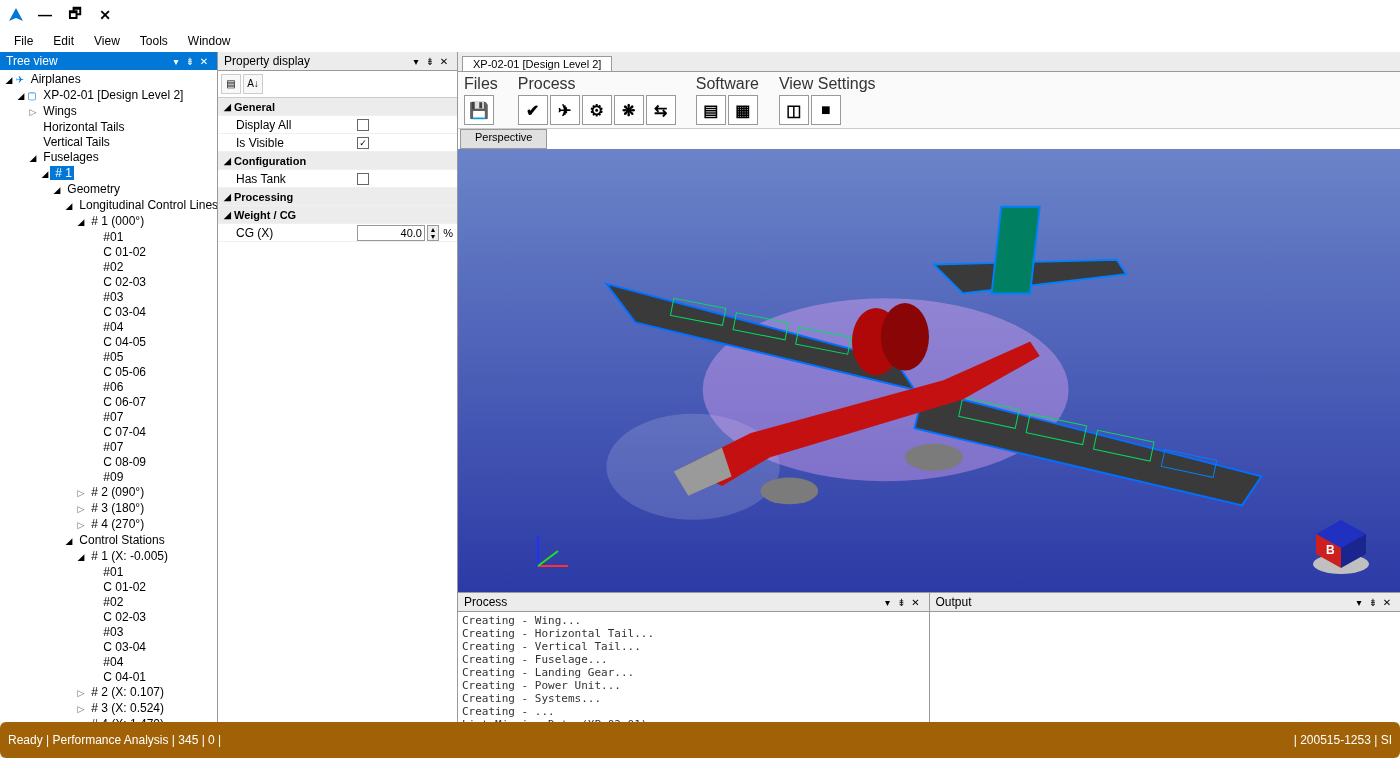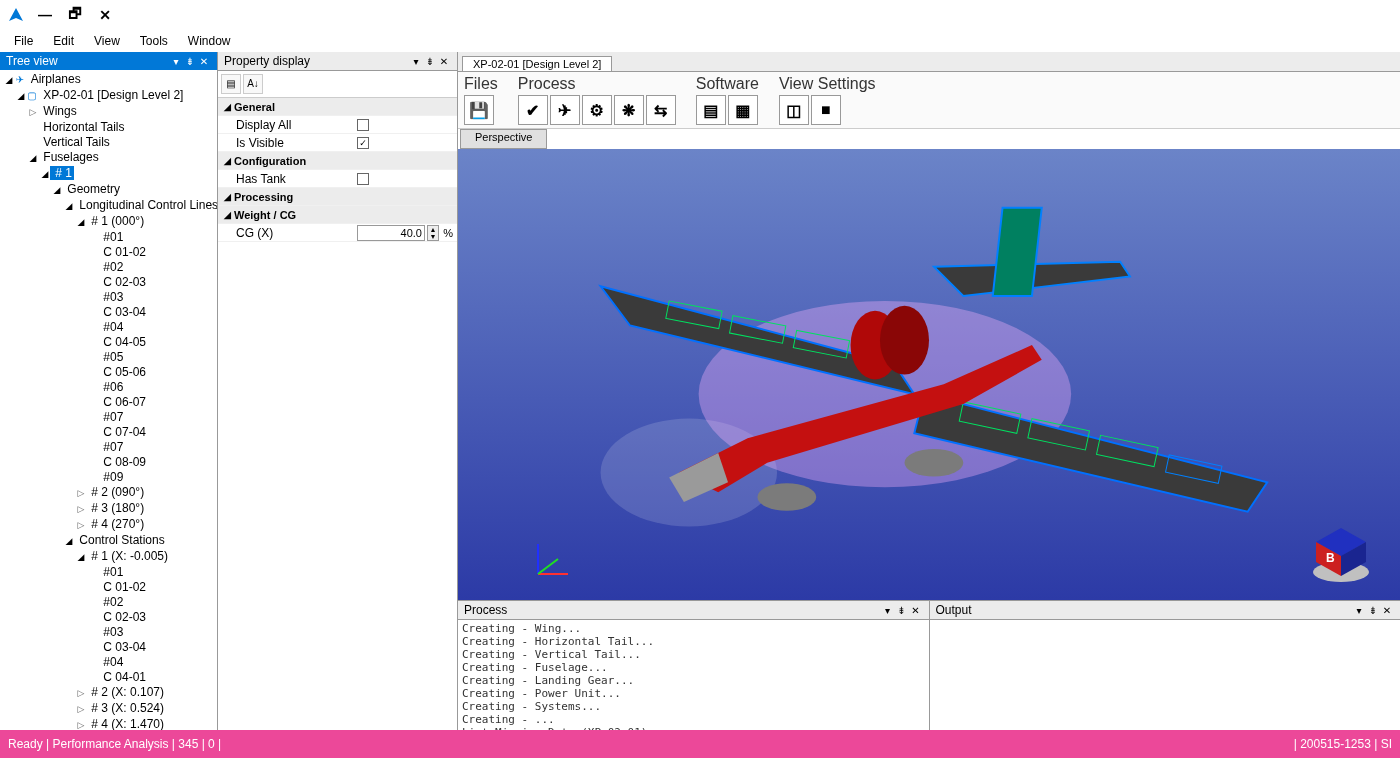--- a/index.html
+++ b/index.html
@@ -52,21 +52,21 @@
 .persp-tab { height: 20px; display: flex; }
 .persp-tab div { background: #e0e0e0; border: 1px solid #999; padding: 1px 14px; font-size: 11px; margin-left: 2px; }
 .viewport { flex: 1; background: linear-gradient(180deg,#6b84c8 0%,#2c3aa6 100%); position: relative; }
 .aircraft-svg { position: absolute; top: 0; left: 0; width: 100%; height: 100%; }
 .axes { position: absolute; bottom: 16px; left: 70px; }
 .navcube { position: absolute; bottom: 16px; right: 24px; }
 .bottom-row { height: 130px; display: flex; border-top: 1px solid #999; }
 .bottom-panel { flex: 1; display: flex; flex-direction: column; border-right: 1px solid #999; background: #fff; }
 .bottom-panel:last-child { border-right: none; }
 .bottom-text { flex: 1; overflow: auto; font-family: Consolas, monospace; font-size: 11px; white-space: pre; padding: 2px 4px; color: #333; }
-.statusbar { height: 28px; background: #ec4899; color: #fff; display: flex; align-items: center; padding: 0 8px; font-size: 11px; }
+.statusbar { height: 36px; background: #a16207; color: #fff; display: flex; align-items: center; padding: 0 8px; font-size: 11px; border-radius: 6px; }
 .statusbar .spacer { flex: 1; }
 </style>
 </head>
 <body>
 
 <div class="titlebar">
   <span class="logo">
     <svg width="16" height="16" viewBox="0 0 16 16">
         <path d="M8 1 L15 14 L8 11 L1 14 Z" fill="#0178d7"></path>
       </svg>

